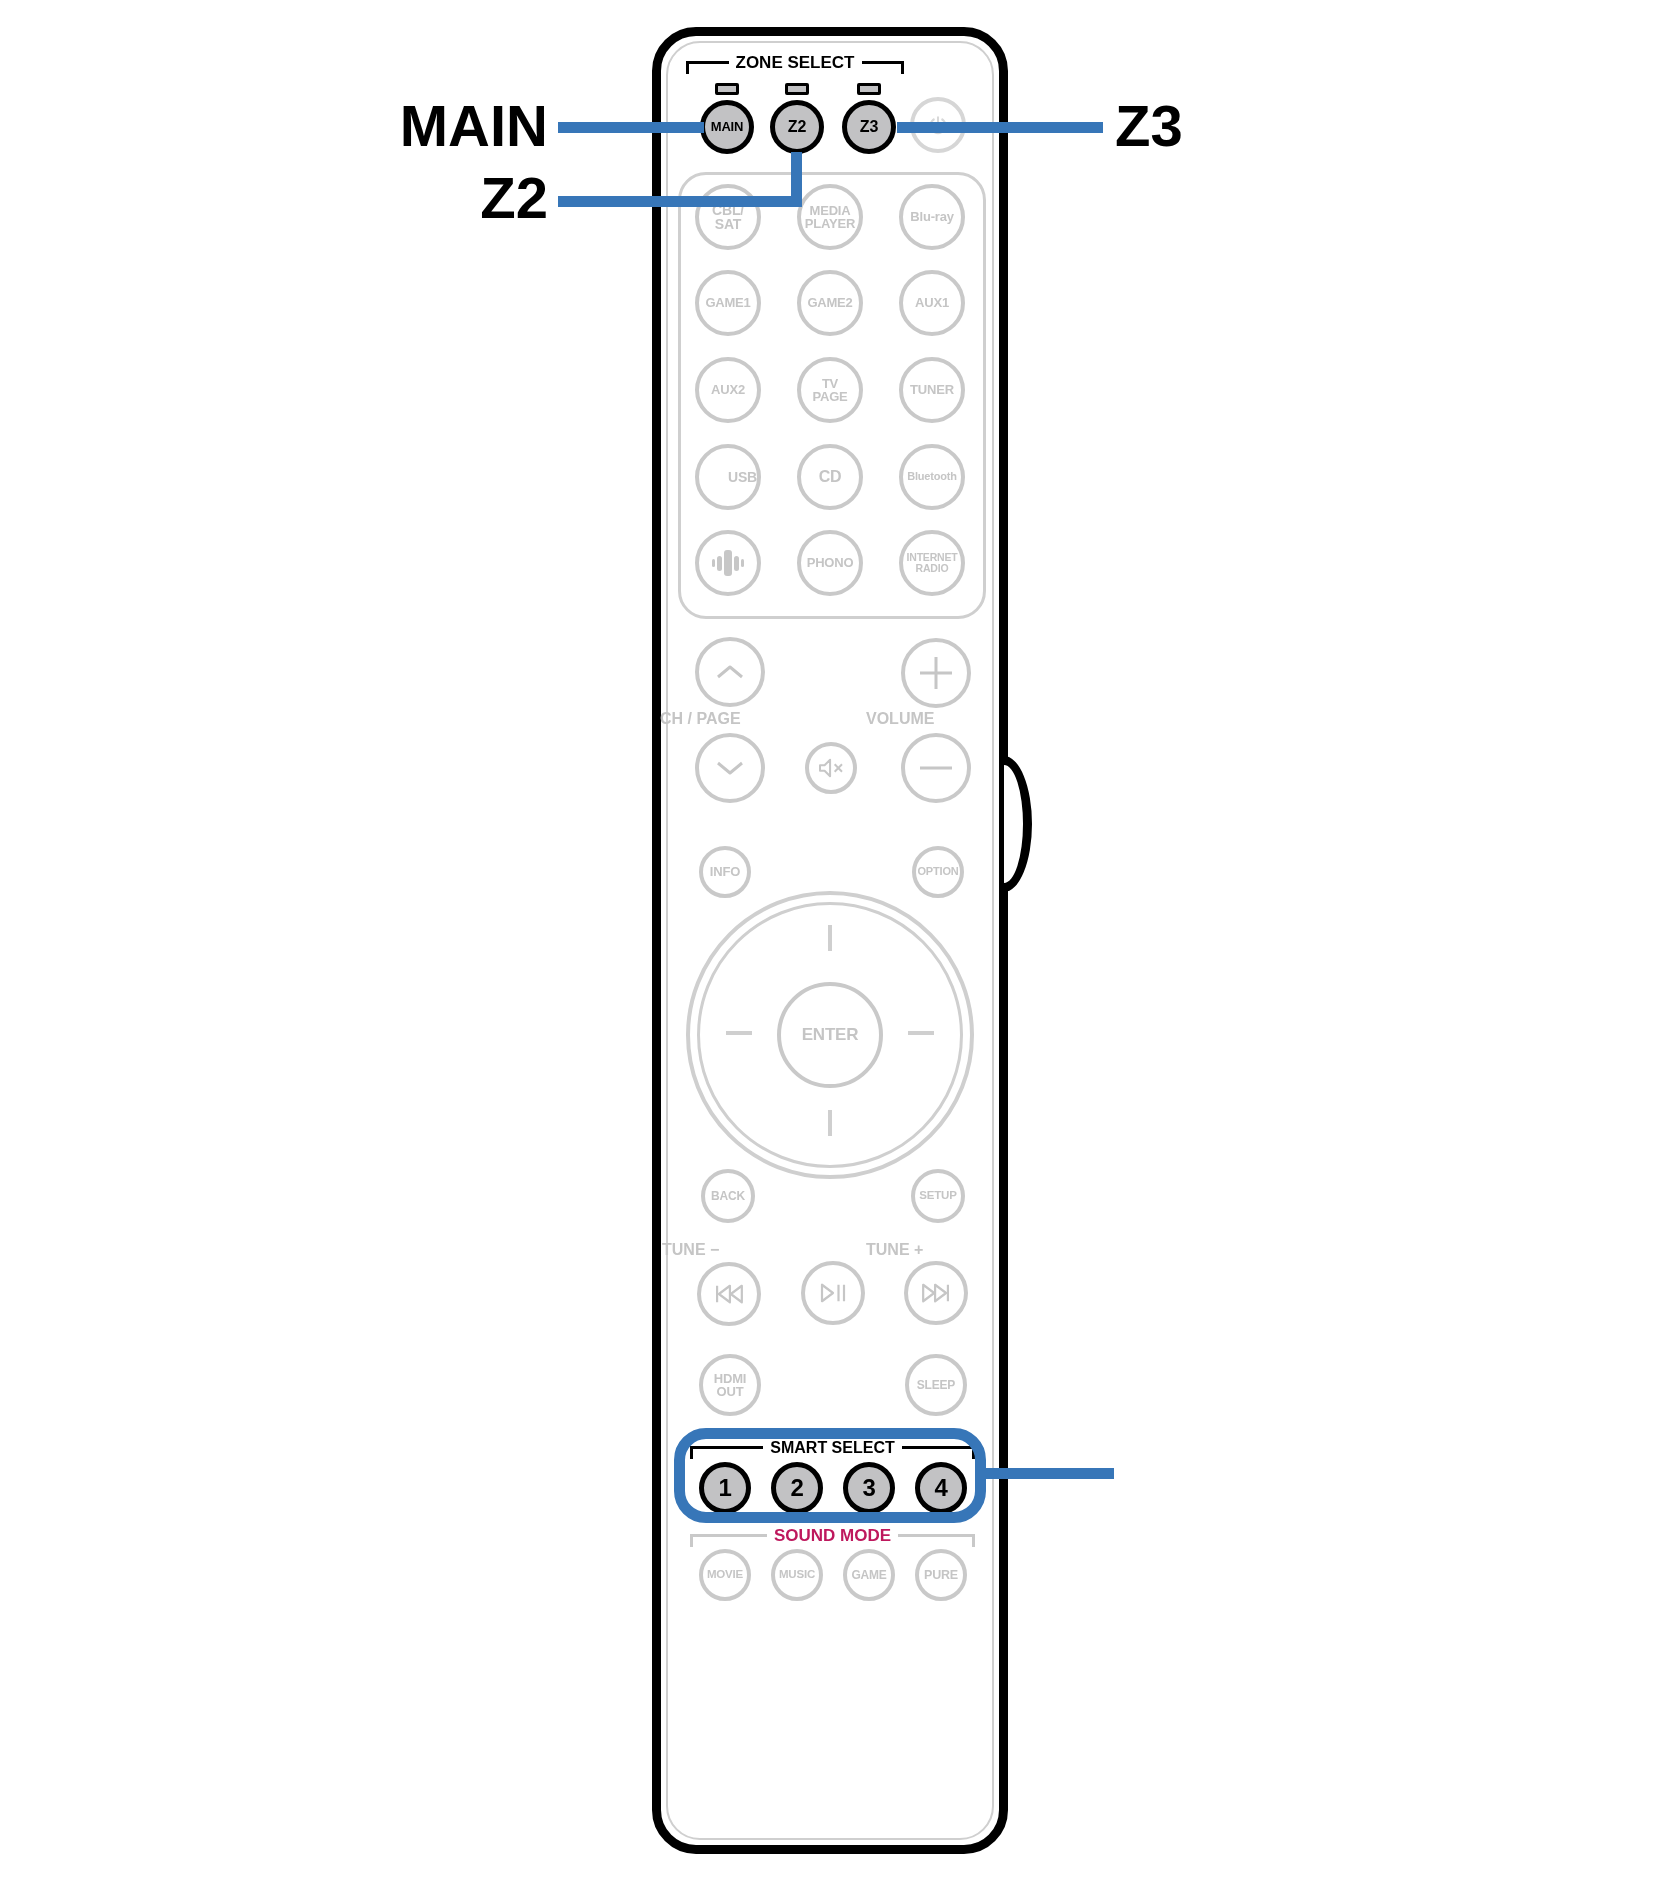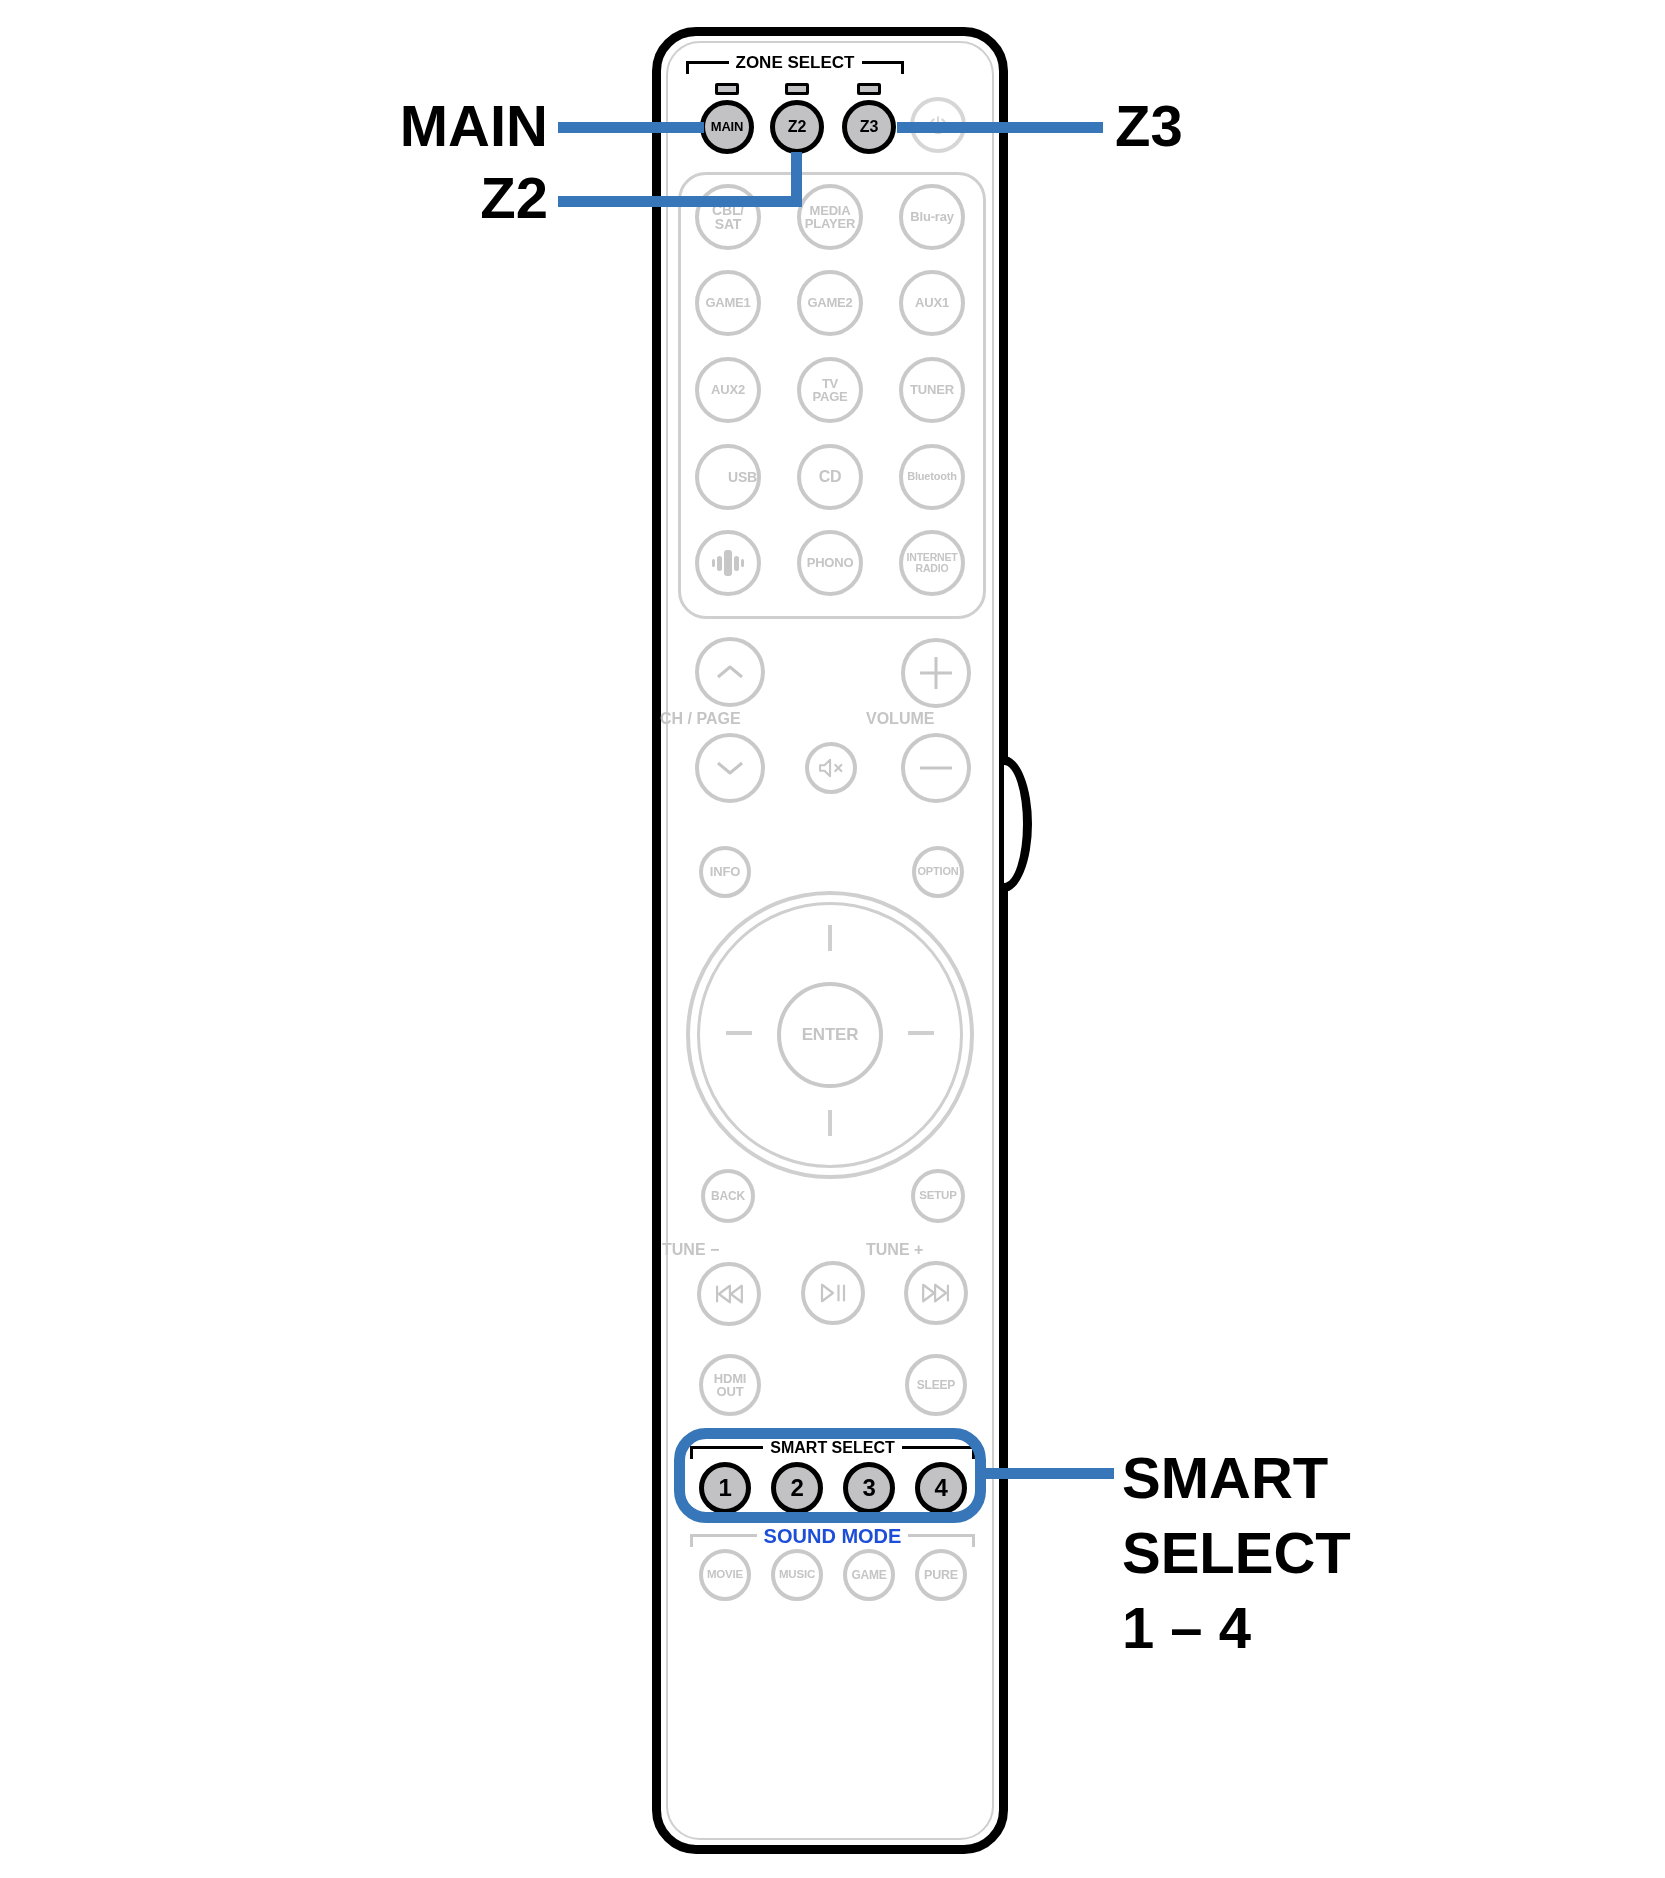--- a/index.html
+++ b/index.html
@@ -266,21 +266,21 @@
     </div>
   <div class="btn abtn" style="left:843px;top:1462px;width:52px;height:52px;">
     <span class="lbl" style="font-size:24px;">3</span>
     </div>
   <div class="btn abtn" style="left:915px;top:1462px;width:52px;height:52px;">
     <span class="lbl" style="font-size:24px;">4</span>
     </div>
 
   <div class="bracket-row gray-bk" style="left:690px;top:1526px;width:285px;">
     <span class="bseg l"></span>
-    <span class="btext" style="font-size:20px;color:#1d4ed8;">SOUND MODE</span>
+    <span class="btext" style="font-size:17px;color:#be185d;">SOUND MODE</span>
     <span class="bseg r"></span>
   </div>
   <div class="btn gbtn" style="left:699px;top:1549px;width:52px;height:52px;">
     <span class="lbl" style="font-size:11.5px;">MOVIE</span>
     </div>
   <div class="btn gbtn" style="left:771px;top:1549px;width:52px;height:52px;">
     <span class="lbl" style="font-size:11.5px;">MUSIC</span>
     </div>
   <div class="btn gbtn" style="left:843px;top:1549px;width:52px;height:52px;">
     <span class="lbl" style="font-size:12px;">GAME</span>
@@ -291,17 +291,14 @@
 
   <div class="blue-line" style="left:558px;top:122px;width:146px;height:11px;"></div>
   <div class="blue-line" style="left:558px;top:196px;width:244px;height:11px;"></div>
   <div class="blue-line" style="left:791px;top:152px;width:11px;height:55px;"></div>
   <div class="blue-line" style="left:897px;top:122px;width:206px;height:11px;"></div>
   <div class="blue-line" style="left:986px;top:1468px;width:128px;height:11px;"></div>
 
   <div class="callout" style="left:340px;top:90px;width:208px;text-align:right;line-height:72px;">MAIN</div>
   <div class="callout" style="left:430px;top:162px;width:118px;text-align:right;line-height:72px;">Z2</div>
   <div class="callout" style="left:1115px;top:90px;width:200px;line-height:72px;">Z3</div>
-  <div class="callout" style="left:1122px;top:1440px;width:320px;">SMART
-SELECT
-1 – 4</div>
 
 </div>
 
 </body></html>

